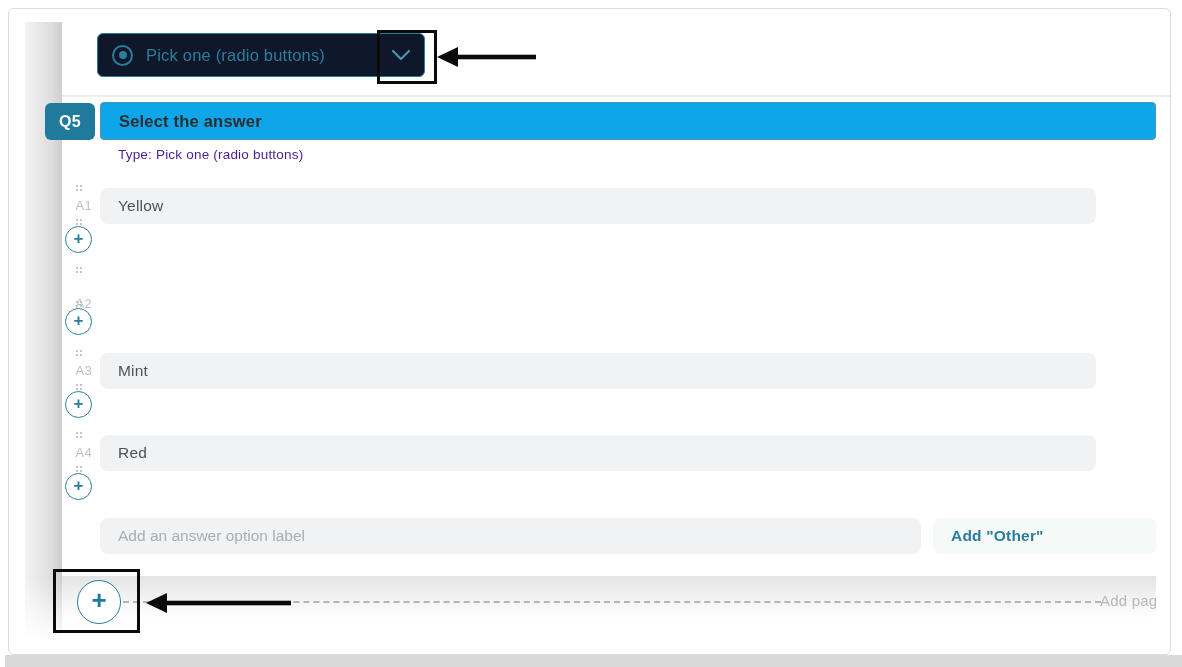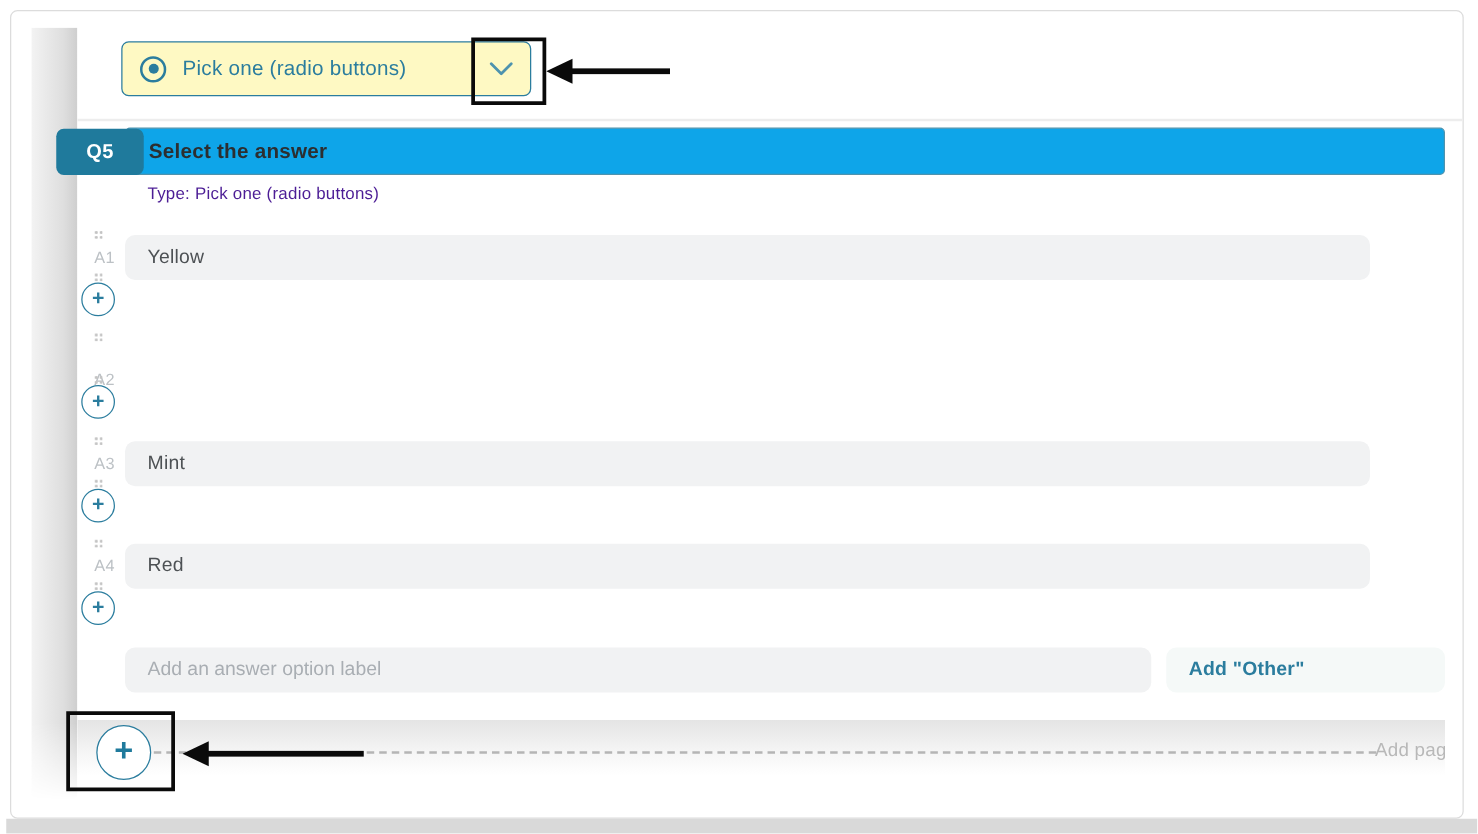--- a/index.html
+++ b/index.html
@@ -18,21 +18,21 @@
   .page-stack-strip{
     position:absolute;left:25px;top:22px;width:37px;height:618px;
     background:linear-gradient(to right,#f3f3f3 0%,#dedede 70%,#cecece 100%);
     border-radius:0 0 4px 6px;
     -webkit-mask-image:linear-gradient(#000 90%,transparent);
     mask-image:linear-gradient(#000 90%,transparent);
   }
   
   .type-select{
     position:absolute;left:97px;top:33px;width:328px;height:44px;
-    background:#fef9c3;border:1.5px solid #2b7d9e;border-radius:6px;
+    background:#0f172a;border:1.5px solid #2b7d9e;border-radius:6px;
     display:flex;align-items:center;box-sizing:border-box;cursor:pointer;
   }
   .radio-icon{
     width:17px;height:17px;border:2px solid #2b7d9e;border-radius:50%;
     margin-left:14px;display:flex;align-items:center;justify-content:center;flex:0 0 auto;
   }
   .radio-icon .dot{width:8px;height:8px;border-radius:50%;background:#2b7d9e;}
   .type-select .label{
     margin-left:13px;font-size:16.5px;color:#2b7d9e;font-weight:500;letter-spacing:.2px;
     white-space:nowrap;
@@ -40,21 +40,21 @@
   .chevron{position:absolute;right:12px;top:14px;}
   
   .anno-box{position:absolute;border:3px solid #0a0a0a;background:transparent;z-index:30;}
   .anno-box.b1{left:377px;top:30px;width:54px;height:48px;}
   .anno-box.b2{left:53px;top:569px;width:81px;height:58px;}
   .anno-arrow{position:absolute;z-index:31;}
   
   .divider{position:absolute;left:62px;top:95px;width:1108px;height:2px;background:#ededed;}
   
   .q-badge{
-    position:absolute;left:45px;top:103px;width:70px;height:37px;
+    position:absolute;left:45px;top:103px;width:50px;height:37px;
     background:#1f7a9c;border-radius:6px;color:#ffffff;font-weight:700;font-size:16px;
     display:flex;align-items:center;justify-content:center;letter-spacing:.3px;z-index:5;
   }
   .q-input{
     position:absolute;left:100px;top:102px;width:1056px;height:38px;box-sizing:border-box;
     background:#0ea5e9;border:1.5px solid #4e93ae;border-radius:4px;
     padding:0 0 0 18px;font-family:"Liberation Sans",sans-serif;
     font-size:16.5px;font-weight:700;color:#2c2e30;outline:none;letter-spacing:.2px;
   }
   .type-hint{

